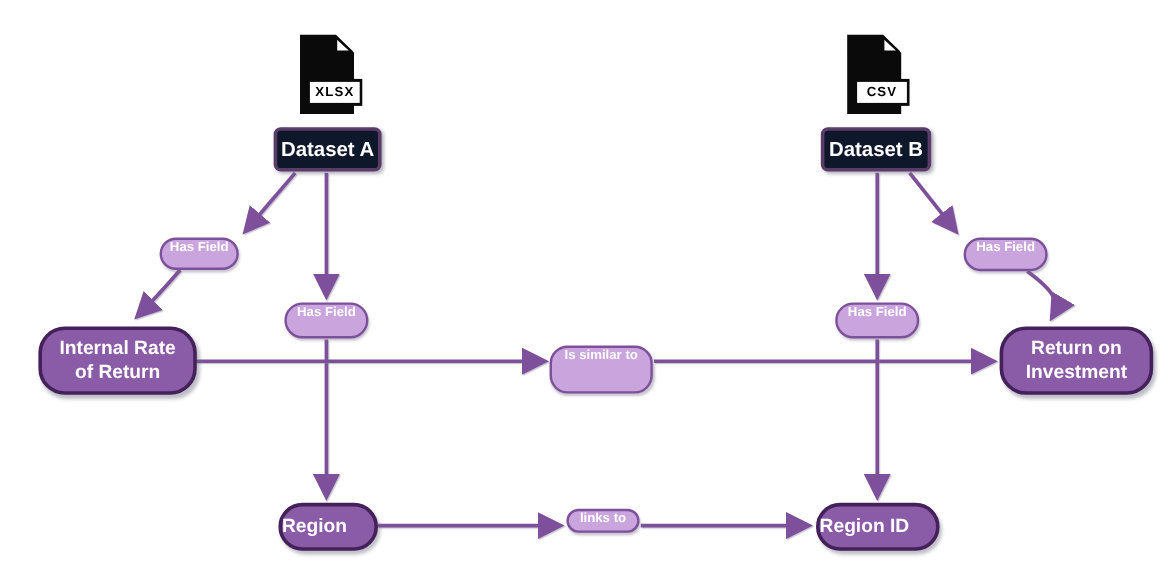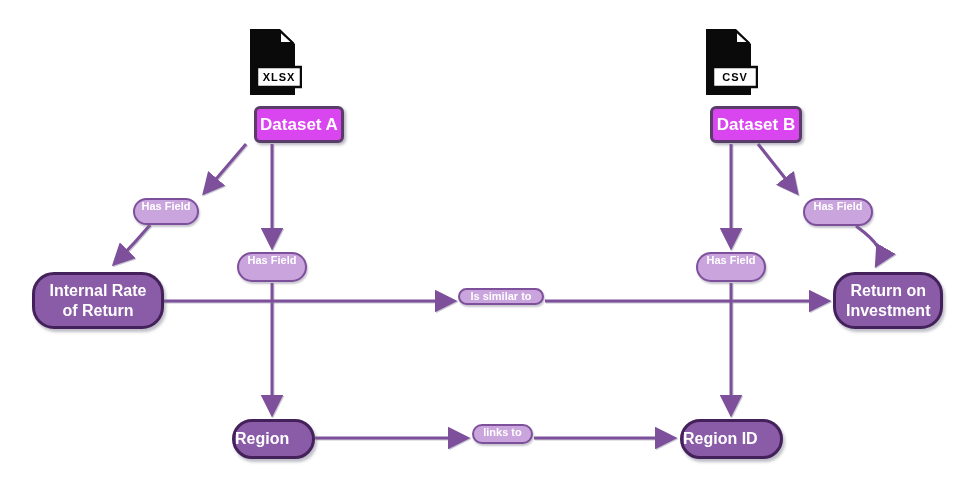--- a/index.html
+++ b/index.html
@@ -7,25 +7,24 @@
   .canvas {
     position:relative; width:974px; height:487px;
     background:#ffffff; overflow:hidden;
   }
   svg.edges { position:absolute; left:0; top:0; width:974px; height:487px; }
   svg.edges path.edge {
     stroke:#7e509c; stroke-width:3; fill:none;
     filter: drop-shadow(1px 1.5px 0.5px rgba(130,130,150,0.45));
   }
   .dataset-node {
-    position:absolute; background:#d946ef; border:3px solid #5a3c68;
+    position:absolute; background:#0f172a; border:3px solid #5a3c68;
     border-radius:6px; color:#ffffff; font-weight:bold; font-size:17px;
     display:flex; align-items:center; justify-content:center;
     box-shadow:2px 2px 3px rgba(110,110,130,0.5);
-    margin-left:26px;
   }
   .field-node {
     position:absolute; background:#8a5ba6; border:3px solid #44215a;
     color:#ffffff; font-weight:bold; font-size:16px; line-height:1.2;
     display:flex; align-items:center; justify-content:flex-start; text-align:center;
     box-shadow:2px 3px 3px rgba(110,110,130,0.45);
   }
   .field-node.big { border-radius:22px; }
   .field-node.small { border-radius:20px; }
   .edge-label {
@@ -93,21 +92,21 @@
   <div class="dataset-node" style="left:228px; top:106px; width:90px; height:37px;">
     <span>Dataset A</span>
   </div>
   <div class="dataset-node" style="left:684px; top:106px; width:92px; height:37px;">
     <span>Dataset B</span>
   </div>
 
   <div class="field-node big" style="left:32px; top:272px; width:132px; height:57px; padding:0 8px;">
     <span>Internal Rate of Return</span>
   </div>
-  <div class="field-node big" style="left:833px; top:272px; width:110px; height:57px; padding:0 10px;">
+  <div class="field-node big" style="left:833px; top:272px; width:128px; height:57px; padding:0 10px;">
     <span>Return on Investment</span>
   </div>
   <div class="field-node small" style="left:232px; top:419px; width:83px; height:40px;">
     <span>Region</span>
   </div>
   <div class="field-node small" style="left:680px; top:419px; width:103px; height:40px;">
     <span>Region ID</span>
   </div>
 
   <div class="edge-label" style="left:133px; top:198px; width:66px; height:27px;">
@@ -115,20 +114,20 @@
   </div>
   <div class="edge-label" style="left:237px; top:252px; width:70px; height:30px;">
     <span>Has Field</span>
   </div>
   <div class="edge-label" style="left:696px; top:252px; width:70px; height:30px;">
     <span>Has Field</span>
   </div>
   <div class="edge-label" style="left:803px; top:198px; width:70px; height:28px;">
     <span>Has Field</span>
   </div>
-  <div class="edge-label" style="left:458px; top:288px; width:86px; height:17px;">
+  <div class="edge-label" style="left:458px; top:288px; width:86px; height:40px;">
     <span>Is similar to</span>
   </div>
   <div class="edge-label" style="left:472px; top:424px; width:61px; height:20px;">
     <span>links to</span>
   </div>
 
 </div>
 
 </body></html>

